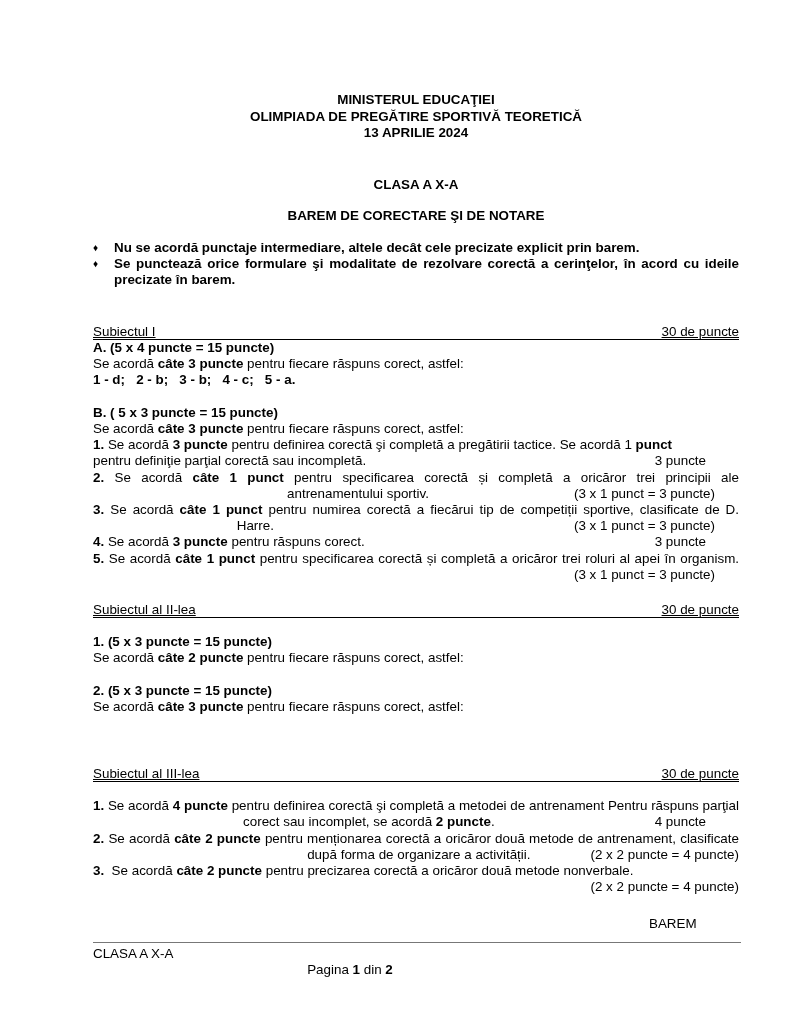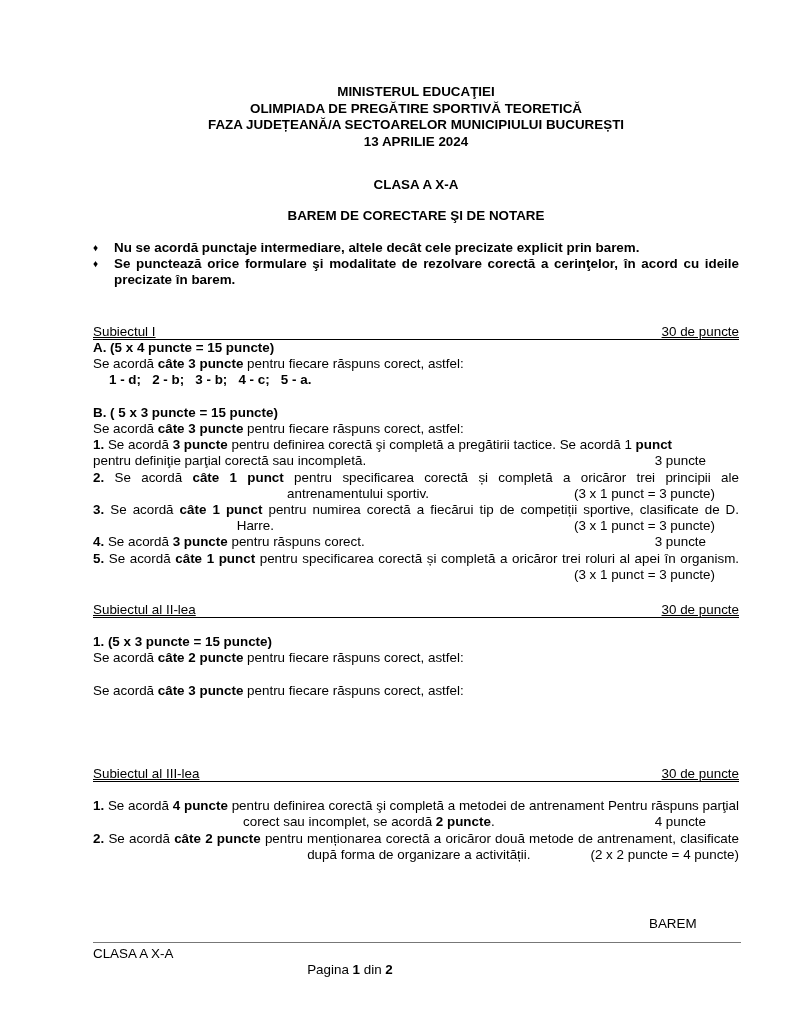--- a/index.html
+++ b/index.html
@@ -4,21 +4,21 @@
 <style>
   html, body { margin: 0; padding: 0; background: #ffffff; }
   body {
     width: 791px; height: 1024px; position: relative; overflow: hidden;
     font-family: "Liberation Sans", sans-serif; color: #000;
     font-size: 13.4px; line-height: 16.2px;
   }
   .page { position: absolute; left: 93px; top: 0; width: 646px; }
   .center { text-align: center; }
   .hdr { font-weight: bold; font-size: 13.4px; line-height: 16.5px; }
-  .hdr-block { position: absolute; left: 0; width: 646px; top: 84px; }
+  .hdr-block { position: absolute; left: 0; width: 646px; top: 92px; }
   .clasa { position: absolute; left: 0; width: 646px; top: 177px; }
   .barem { position: absolute; left: 0; width: 646px; top: 208px; }
   .bullets { position: absolute; left: 0; width: 646px; top: 240px; margin: 0; padding: 0; list-style: none; }
   .bullets li { position: relative; padding-left: 21px; font-weight: bold; text-align: justify; }
   .bullets li .dia { position: absolute; left: 0; top: 0; font-size: 10px; }
   .sec { position: absolute; left: 0; width: 646px; }
   .sec-head { display: flex; justify-content: space-between; font-weight: normal; border-bottom: 1.4px solid #000; line-height: 15px; text-align: right; }
   .sec-head span { text-decoration: underline; }
   .b { font-weight: bold; }
   .j { text-align: justify; }
@@ -33,40 +33,39 @@
   .footer-center { position: absolute; left: 0; width: 700px; top: 962px; text-align: center; }
 </style>
 </head>
 <body>
 
 <div class="page">
 
   <div class="hdr-block hdr center">
     <div>MINISTERUL EDUCAŢIEI</div>
     <div>OLIMPIADA DE PREGĂTIRE SPORTIVĂ TEORETICĂ</div>
-    <div>FAZA JUDEȚEANĂ/A SECTOARELOR MUNICIPIULUI BUCUREȘTI</div>
     <div>13 APRILIE 2024</div>
   </div>
 
   <div class="clasa hdr center">CLASA A X-A</div>
   <div class="barem hdr center">BAREM DE CORECTARE ŞI DE NOTARE</div>
 
   <ul class="bullets">
     <li><span class="dia">♦</span><span>Nu se acordă punctaje intermediare, altele decât cele precizate explicit prin barem.</span></li>
     <li><span class="dia">♦</span><span>Se punctează orice formulare şi modalitate de rezolvare corectă a cerinţelor, în acord cu ideile precizate în barem.</span></li>
   </ul>
 
   <div class="sec" style="top:324px;">
     <div class="sec-head">
       <span>Subiectul I</span>
       <span>30 de puncte</span>
     </div>
     <p class="b">A. (5 x 4 puncte = 15 puncte)</p>
     <p><span>Se acordă </span><span class="b">câte 3 puncte</span><span> pentru fiecare răspuns corect, astfel:</span></p>
-    <p class="b" style="white-space:pre;margin-left:16px;">1 - d;   2 - b;   3 - b;   4 - c;   5 - a.</p>
+    <p class="b" style="white-space:pre;">1 - d;   2 - b;   3 - b;   4 - c;   5 - a.</p>
     <p>&nbsp;</p>
     <p class="b">B. ( 5 x 3 puncte = 15 puncte)</p>
     <p><span>Se acordă </span><span class="b">câte 3 puncte</span><span> pentru fiecare răspuns corect, astfel:</span></p>
 
     <div>
       <p class="j"><span class="b">1.</span><span> Se acordă </span><span class="b">3 puncte</span><span> pentru definirea corectă şi completă a pregătirii tactice. Se acordă 1 </span><span class="b">punct</span></p>
       <div class="row">
           <span> pentru definiţie parţial corectă sau incompletă.</span>
           <span class="r-right pts-right">3 puncte</span>
         </div>
@@ -88,34 +87,39 @@
 
   <div class="sec" style="top:602px;">
     <div class="sec-head">
       <span>Subiectul al II-lea</span>
       <span>30 de puncte</span>
     </div>
     <p>&nbsp;</p>
     <p class="b">1. (5 x 3 puncte = 15 puncte)</p>
     <p><span>Se acordă </span><span class="b">câte 2 puncte</span><span> pentru fiecare răspuns corect, astfel:</span></p>
     <p>&nbsp;</p>
+    <p class="b">2. (5 x 3 puncte = 15 puncte)</p>
     <p><span>Se acordă </span><span class="b">câte 3 puncte</span><span> pentru fiecare răspuns corect, astfel:</span></p>
   </div>
 
   <div class="sec" style="top:766px;">
     <div class="sec-head">
       <span>Subiectul al III-lea</span>
       <span>30 de puncte</span>
     </div>
     <p>&nbsp;</p>
     <div>
       <p class="j" style="text-align-last:right;"><span class="b">1.</span><span> Se acordă </span><span class="b">4 puncte</span><span> pentru definirea corectă şi completă a metodei de antrenament Pentru răspuns parţial corect sau incomplet, se acordă </span><span class="b">2 puncte</span><span>.</span><span style="display:inline-block;width:160px;"></span><span class="r-right pts-right">4 puncte</span></p>
     </div>
     <div>
       <p class="j" style="text-align-last:right;"><span class="b">2.</span><span> Se acordă </span><span class="b">câte 2 puncte</span><span> pentru menționarea corectă a oricăror două metode de antrenament, clasificate după forma de organizare a activității.</span><span style="display:inline-block;width:60px;"></span><span class="r-right">(2 x 2 puncte = 4 puncte)</span></p>
     </div>
+    <div>
+      <p style="white-space:pre-wrap;"><span class="b">3.</span><span>  Se acordă </span><span class="b">câte 2 puncte</span><span> pentru precizarea corectă a oricăror două metode nonverbale.</span></p>
+      <div style="text-align:right;"><span class="r-right">(2 x 2 puncte = 4 puncte)</span></div>
+    </div>
   </div>
 </div>
 
 <div class="footer-line"></div>
 <div class="footer-left">CLASA A X-A</div>
 <div class="footer-right">BAREM</div>
 <div class="footer-center"><span>Pagina </span><span class="b">1</span><span> din </span><span class="b">2</span></div>
 
 </body></html>

